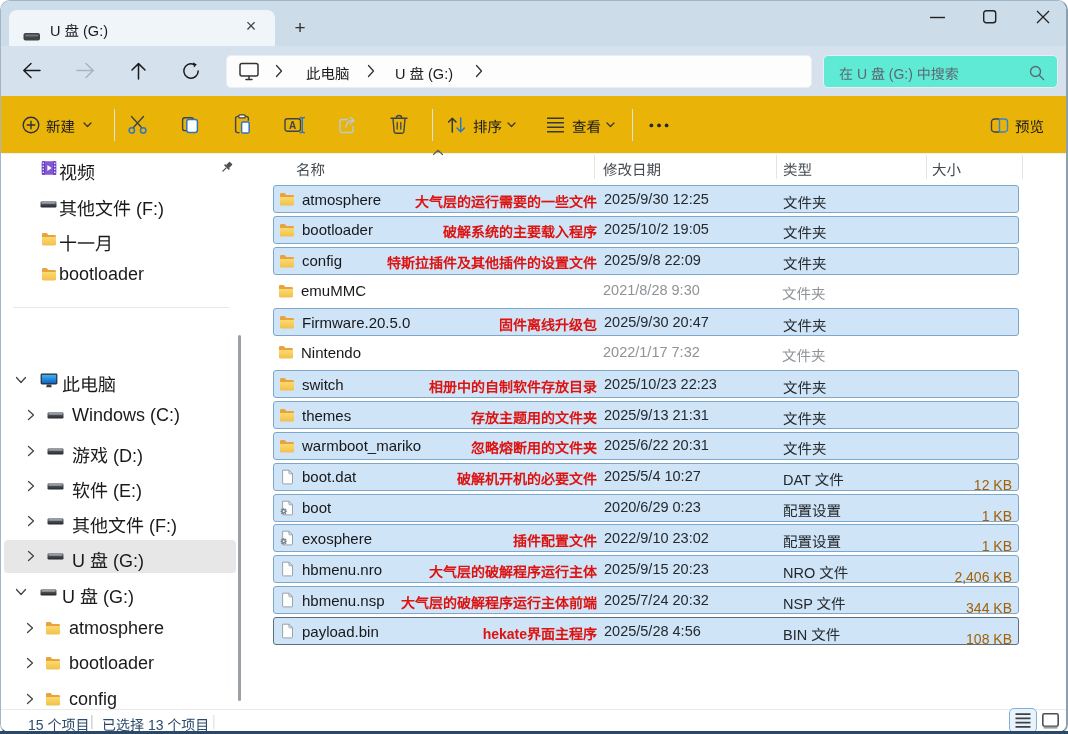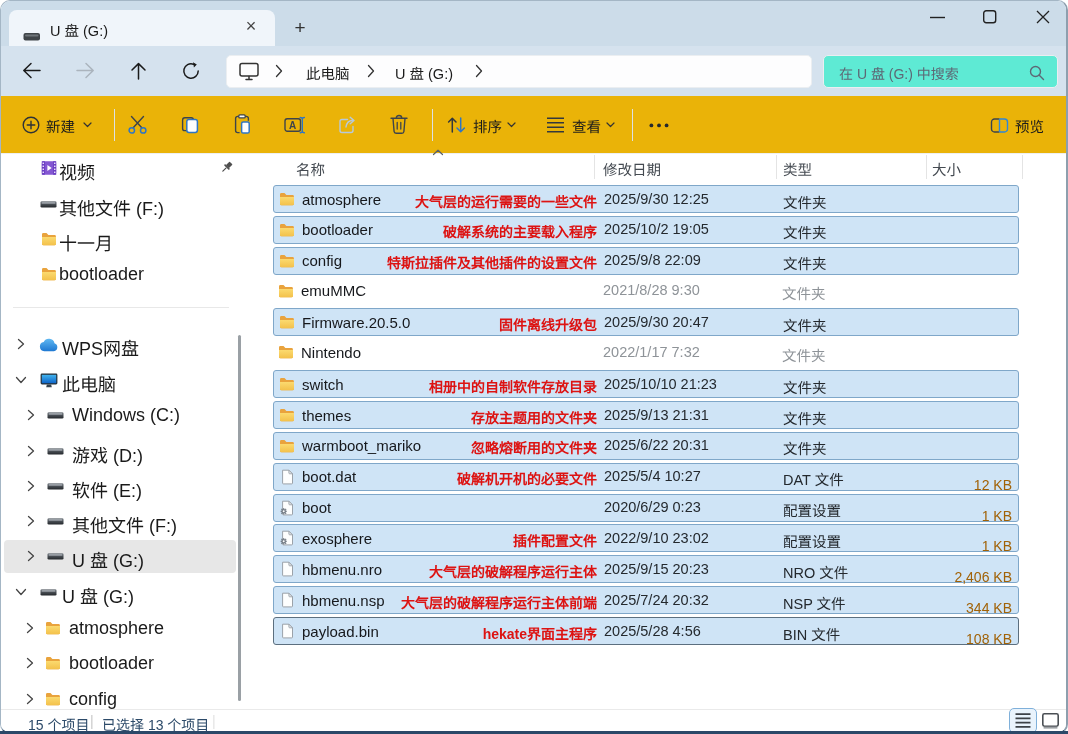--- a/index.html
+++ b/index.html
@@ -260,29 +260,20 @@
           <div class="lbl" style="left:58px">十一月</div>
         </div>
 <div class="sbit" style="top:105px">
           <svg class="abs" style="left:40px;top:7px" width="16" height="16" viewBox="0 0 16 16">
             <path d="M1,3.4 a1.3,1.3 0 0 1 1.3,-1.3 h3.2 l1.9,1.9 h6.2 a1.3,1.3 0 0 1 1.3,1.3 v7.4 a1.5,1.5 0 0 1 -1.5,1.5 H2.5 A1.5,1.5 0 0 1 1,12.7 Z" fill="#e9a33d"></path>
             <path d="M1,6.1 h14 v6.6 a1.5,1.5 0 0 1 -1.5,1.5 H2.5 A1.5,1.5 0 0 1 1,12.7 Z" fill="url(#gfo)"></path>
           </svg>
           <div class="lbl" style="left:58px">bootloader</div>
         </div>
 <div id="sbsep" style="top:153px"></div>
-<div class="sbit" style="top:175px">
-          <svg class="abs" style="left:16px;top:9px" width="8" height="12" viewBox="0 0 8 12">
-            <path d="M1.5,1.5 L6.5,6 L1.5,10.5" stroke="#454545" stroke-width="1.3" fill="none" stroke-linecap="round" stroke-linejoin="round"></path>
-          </svg>
-          <svg class="abs" style="left:38px;top:9px" width="20" height="14" viewBox="0 0 20 14">
-            <path d="M5.2,13.3 a4.7,4.7 0 0 1 -0.5,-9.3 a5.8,5.8 0 0 1 10.8,1.2 a4.2,4.2 0 0 1 -0.6,8.1 Z" fill="url(#gcl)"></path>
-          </svg>
-          <div class="lbl" style="left:61px">WPS网盘</div>
-        </div>
 <div class="sbit" style="top:211px">
           <svg class="abs" style="left:14px;top:11px" width="12" height="8" viewBox="0 0 12 8">
             <path d="M1.5,1.5 L6,6.5 L10.5,1.5" stroke="#454545" stroke-width="1.3" fill="none" stroke-linecap="round" stroke-linejoin="round"></path>
           </svg>
           <svg class="abs" style="left:39px;top:7px" width="18" height="16" viewBox="0 0 18 16">
             <rect x="0.6" y="1.6" width="16.8" height="10.8" rx="1.4" fill="#24313a"></rect>
             <rect x="1.8" y="2.8" width="14.4" height="8.4" fill="url(#gmn)"></rect>
             <path d="M6.2,15.2 h5.6 l-0.7,-2.8 h-4.2 Z" fill="#37434c"></path>
           </svg>
           <div class="lbl" style="left:61px">此电脑</div>
@@ -449,21 +440,21 @@
           <div class="dt">2022/1/17 7:32</div>
           <div class="tp">文件夹</div>
         </div>
 <div class="row sel" style="top:216.1px">
           <svg class="fic" width="16" height="16" viewBox="0 0 16 16">
             <path d="M1,3.4 a1.3,1.3 0 0 1 1.3,-1.3 h3.2 l1.9,1.9 h6.2 a1.3,1.3 0 0 1 1.3,1.3 v7.4 a1.5,1.5 0 0 1 -1.5,1.5 H2.5 A1.5,1.5 0 0 1 1,12.7 Z" fill="#e9a33d"></path>
             <path d="M1,6.1 h14 v6.6 a1.5,1.5 0 0 1 -1.5,1.5 H2.5 A1.5,1.5 0 0 1 1,12.7 Z" fill="url(#gfo)"></path>
           </svg>
           <div class="nm">switch</div>
           <div class="ann">相册中的自制软件存放目录</div>
-          <div class="dt">2025/10/10 21:23</div>
+          <div class="dt">2025/10/23 22:23</div>
           <div class="tp">文件夹</div>
         </div>
 <div class="row sel" style="top:247.0px">
           <svg class="fic" width="16" height="16" viewBox="0 0 16 16">
             <path d="M1,3.4 a1.3,1.3 0 0 1 1.3,-1.3 h3.2 l1.9,1.9 h6.2 a1.3,1.3 0 0 1 1.3,1.3 v7.4 a1.5,1.5 0 0 1 -1.5,1.5 H2.5 A1.5,1.5 0 0 1 1,12.7 Z" fill="#e9a33d"></path>
             <path d="M1,6.1 h14 v6.6 a1.5,1.5 0 0 1 -1.5,1.5 H2.5 A1.5,1.5 0 0 1 1,12.7 Z" fill="url(#gfo)"></path>
           </svg>
           <div class="nm">themes</div>
           <div class="ann">存放主题用的文件夹</div>
           <div class="dt">2025/9/13 21:31</div>

